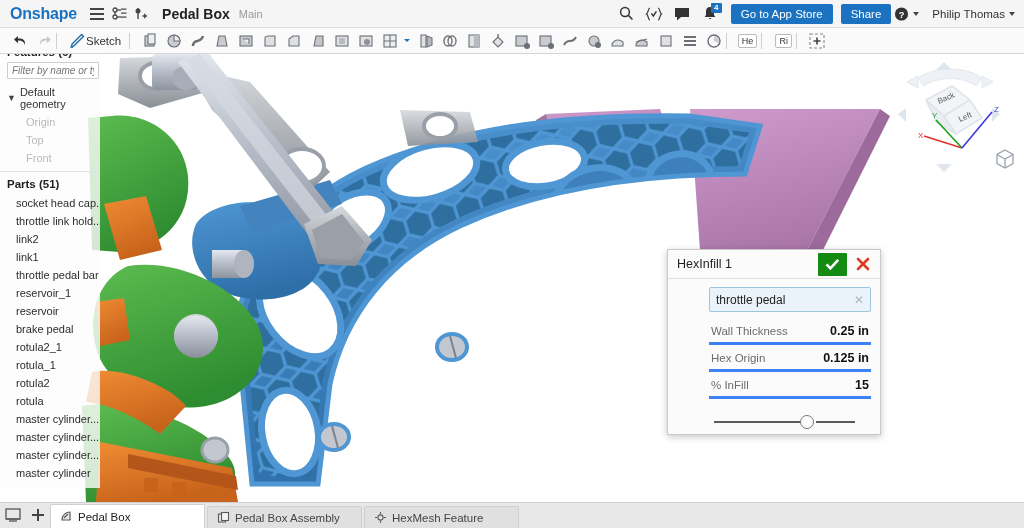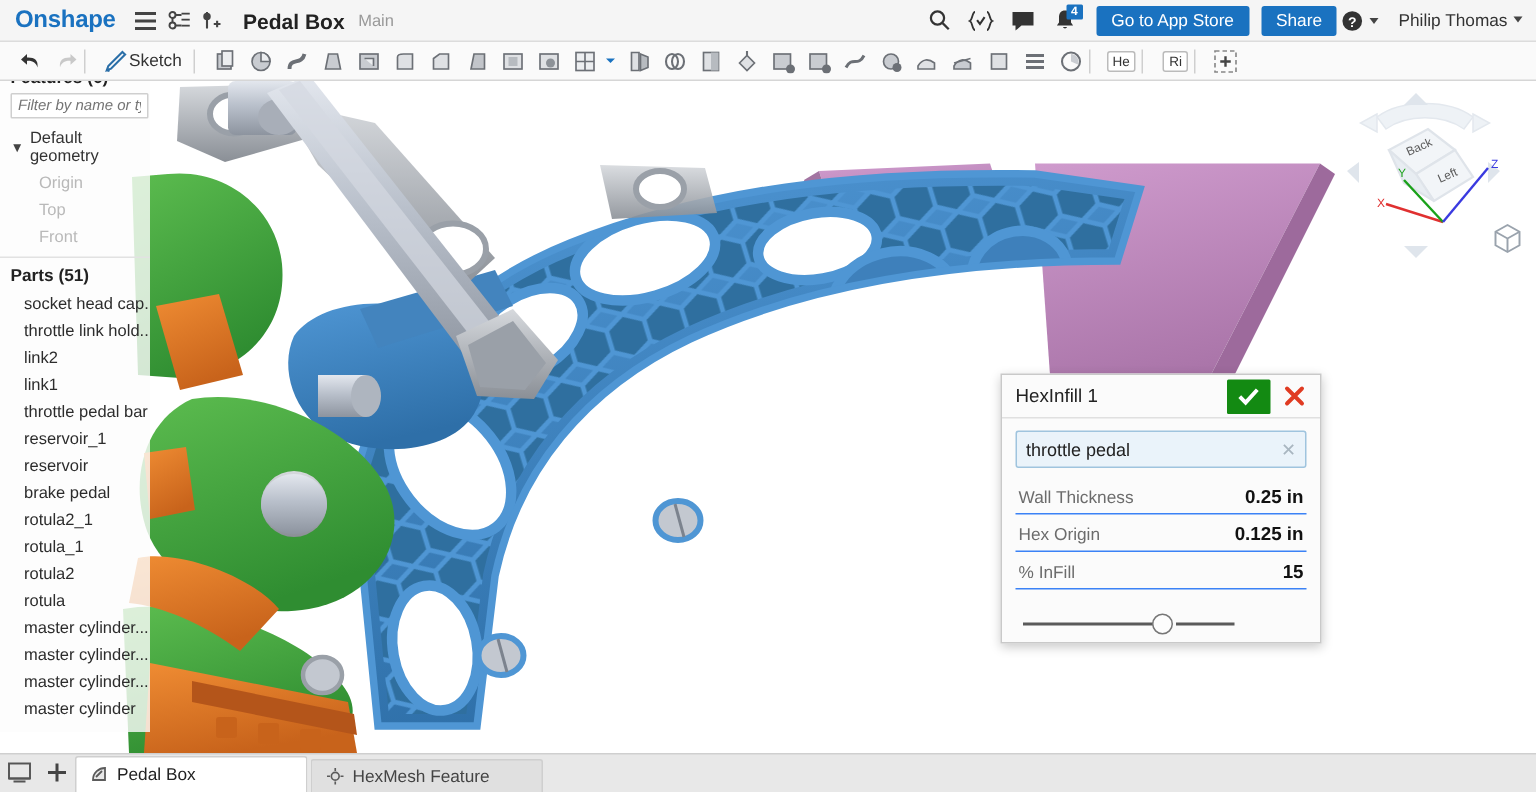--- a/index.html
+++ b/index.html
@@ -111,29 +111,29 @@
              border-bottom:1px solid #e0e0e0; }
   .dlg-title{ font-size:12.5px; font-weight:normal; color:#222; padding-left:9px; flex:1;}
   .dlg-ok{
     width:29px; height:23px; background:#138a12; display:flex; align-items:center;
     justify-content:center; cursor:pointer; margin-right:3px; border-radius:1px;
   }
   .dlg-cancel{
     width:26px; height:23px; display:flex; align-items:center; justify-content:center;
     cursor:pointer; margin-right:4px;
   }
-  .dlg-body{ padding:8px 9px 10px 9px; }
+  .dlg-body{ padding:8px 9px 10px 9px;margin-left:32px; }
   .selfield{
     display:flex; align-items:center; border:1px solid #9fc4de; background:#eaf3fa;
     height:25px; padding:0 6px; border-radius:2px; margin-bottom:9px;
   }
   .selfield span.v{ flex:1; font-size:12px; color:#222;}
   .selfield .x{ color:#a9b6c0; font-size:12px; cursor:pointer; line-height:1;}
   .prow{
-    display:flex; align-items:baseline; border-bottom:1px solid #3b82f6;
+    display:flex; align-items:baseline; border-bottom:3px solid #3b82f6;
     padding:3px 2px 4px 2px; margin-bottom:3px;
   }
   .plabel{ font-size:11.5px; color:#6c6c6c; flex:1;}
   .pval{ font-size:12.5px; color:#111; font-weight:bold;}
   .cbrow{ display:flex; align-items:center; margin:8px 0 4px 1px; cursor:pointer;}
   .cbox{
     width:12px; height:12px; background:#1a72c0; border:1px solid #1a72c0;
     border-radius:1px; display:flex; align-items:center; justify-content:center;
     margin-right:6px;
   }
@@ -709,20 +709,29 @@
           <svg width="13" height="13" viewBox="0 0 13 13" fill="none" stroke="#5b5b5b" stroke-width="1.2">
             <path d="M2 10 C2 5 6 2 10 2 L10 10 Z" fill="#e8e8e8"></path>
             <path d="M4 8 L8 4"></path>
           </svg>
         </span>
         <span>Pedal Box</span>
       </div>
       <div class="dtab">
         <span class="ti">
           <svg width="13" height="13" viewBox="0 0 13 13" fill="none" stroke="#5b5b5b" stroke-width="1.1">
+            <rect x="1.5" y="3" width="7" height="8" fill="#e8e8e8"></rect>
+            <rect x="4.5" y="1.5" width="7" height="8" fill="#f4f4f4"></rect>
+          </svg>
+        </span>
+        <span>Pedal Box Assembly</span>
+      </div>
+      <div class="dtab">
+        <span class="ti">
+          <svg width="13" height="13" viewBox="0 0 13 13" fill="none" stroke="#5b5b5b" stroke-width="1.1">
             <circle cx="6.5" cy="6.5" r="2.6"></circle>
             <path d="M1 6.5 h2 M10 6.5 h2 M6.5 1 v2 M6.5 10 v2"></path>
           </svg>
         </span>
         <span>HexMesh Feature</span>
       </div>
     </div>
 </div>
 
 </body></html>

